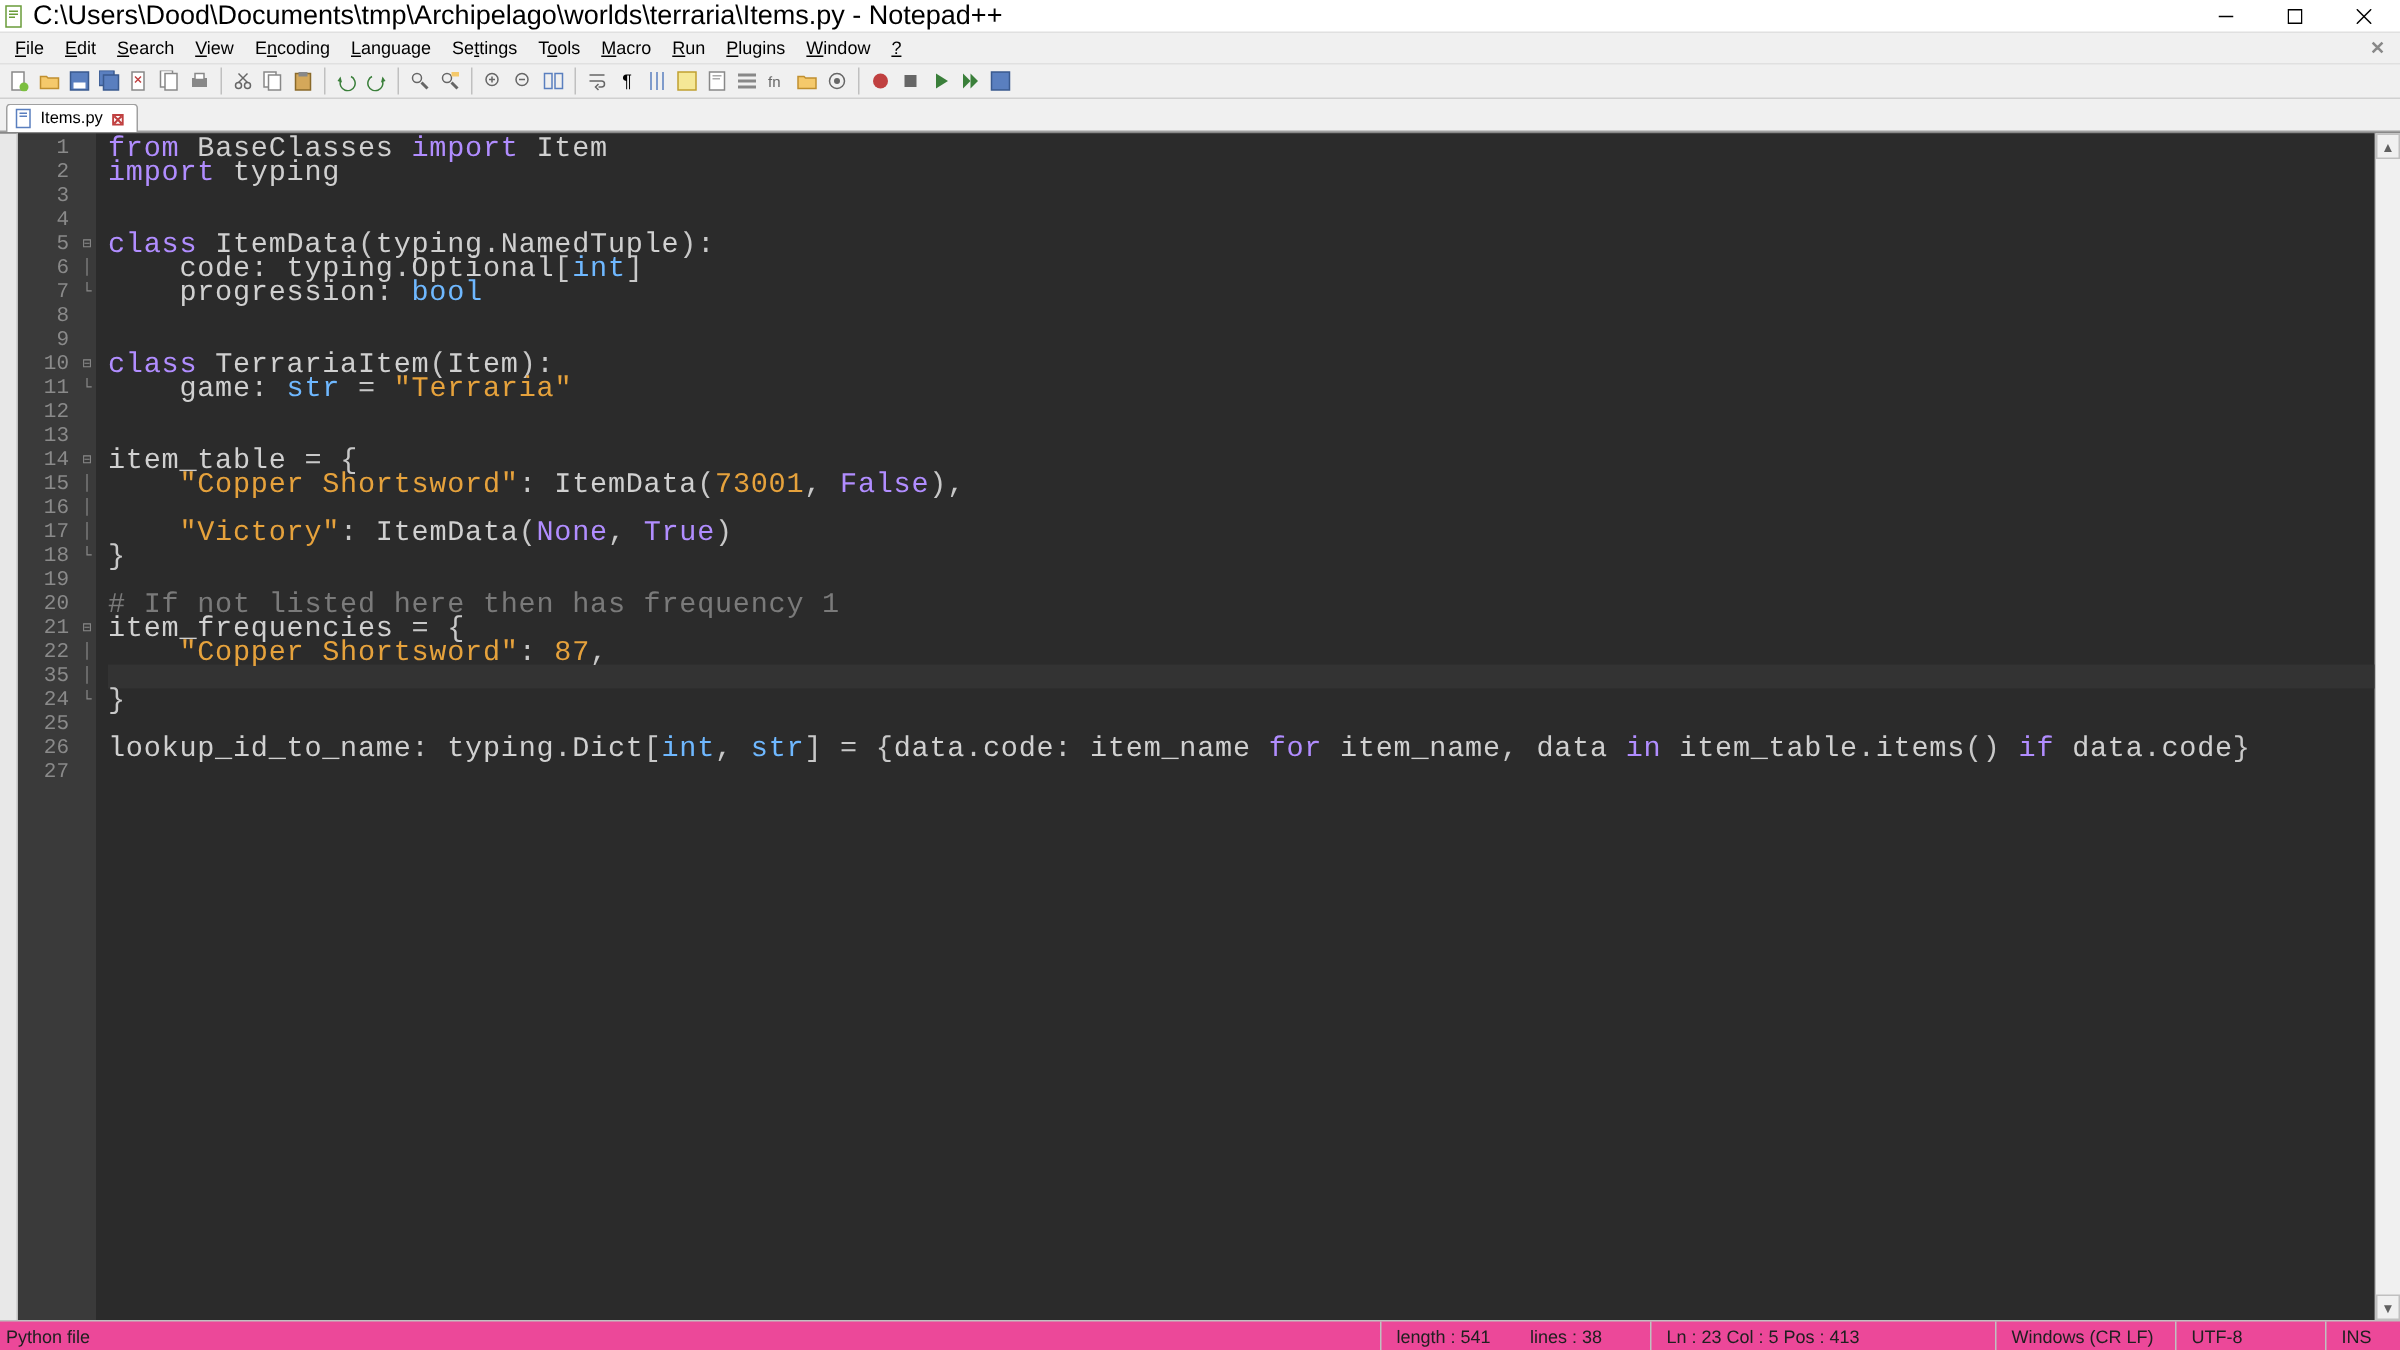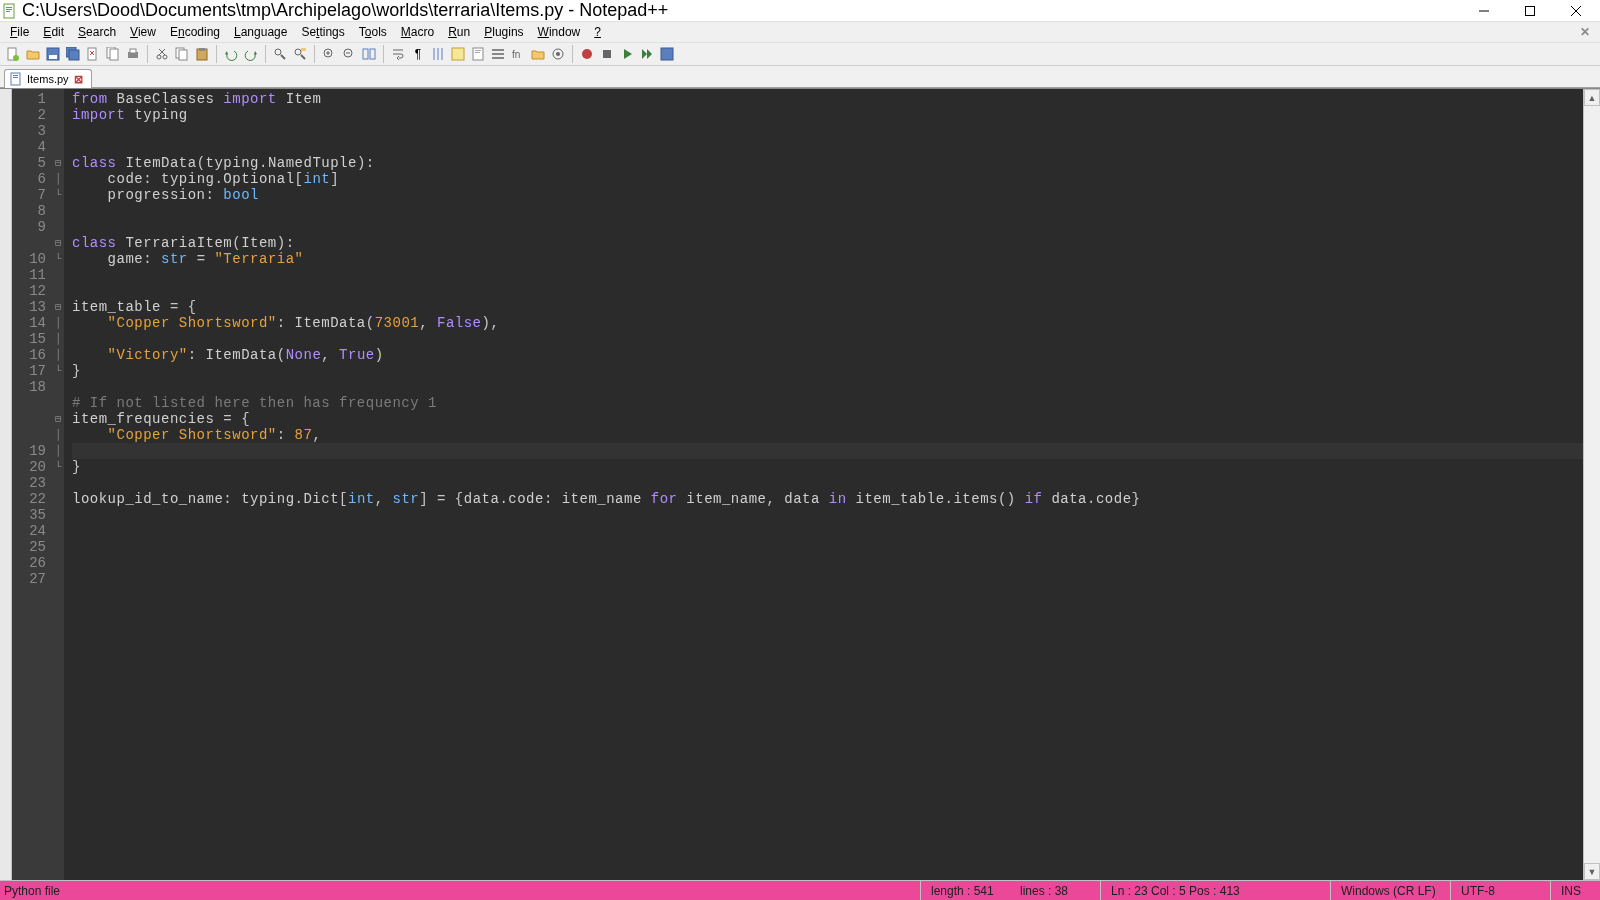--- a/index.html
+++ b/index.html
@@ -134,21 +134,21 @@
   line-height: 16px;
   color: #888;
   padding-top: 2px;
 }
 .fold-mark { display:block; height:16px; text-align:center; }
 .code {
   flex: 1;
   background: #2b2b2b;
   color: #c8c8c8;
   font-family: Consolas, "Courier New", monospace;
-  font-size: 14px;
+  font-size: 19px;
   line-height: 16px;
   padding: 2px 0 0 8px;
   white-space: pre;
   letter-spacing: 0.5px;
   position: relative;
 }
 .code .line { display:block; height:16px; }
 .code .hl-line { background: #333333; display:block; height:16px; }
 .scrollbar-v {
   width: 17px;
@@ -452,32 +452,32 @@
   <div class="gutter" id="gutter">
       <div style="height: 16px;">1</div>
       <div style="height: 16px;">2</div>
       <div style="height: 16px;">3</div>
       <div style="height: 16px;">4</div>
       <div style="height: 16px;">5</div>
       <div style="height: 16px;">6</div>
       <div style="height: 16px;">7</div>
       <div style="height: 16px;">8</div>
       <div style="height: 16px;">9</div>
-      <div style="height: 16px; margin-top: 16px;">10</div>
+      <div style="height: 16px;">10</div>
       <div style="height: 16px;">11</div>
       <div style="height: 16px;">12</div>
       <div style="height: 16px;">13</div>
       <div style="height: 16px;">14</div>
       <div style="height: 16px;">15</div>
       <div style="height: 16px;">16</div>
       <div style="height: 16px;">17</div>
       <div style="height: 16px;">18</div>
-      <div style="height: 16px; margin-top: 48px;">19</div>
+      <div style="height: 16px;">19</div>
       <div style="height: 16px;">20</div>
-      <div style="height: 16px;">23</div>
+      <div style="height: 16px;">21</div>
       <div style="height: 16px;">22</div>
       <div style="height: 16px;">35</div>
       <div style="height: 16px;">24</div>
       <div style="height: 16px;">25</div>
       <div style="height: 16px;">26</div>
       <div style="height: 16px;">27</div>
     </div>
   <div class="fold-gutter" id="fold-gutter">
       <span class="fold-mark"></span>
       <span class="fold-mark"></span>

